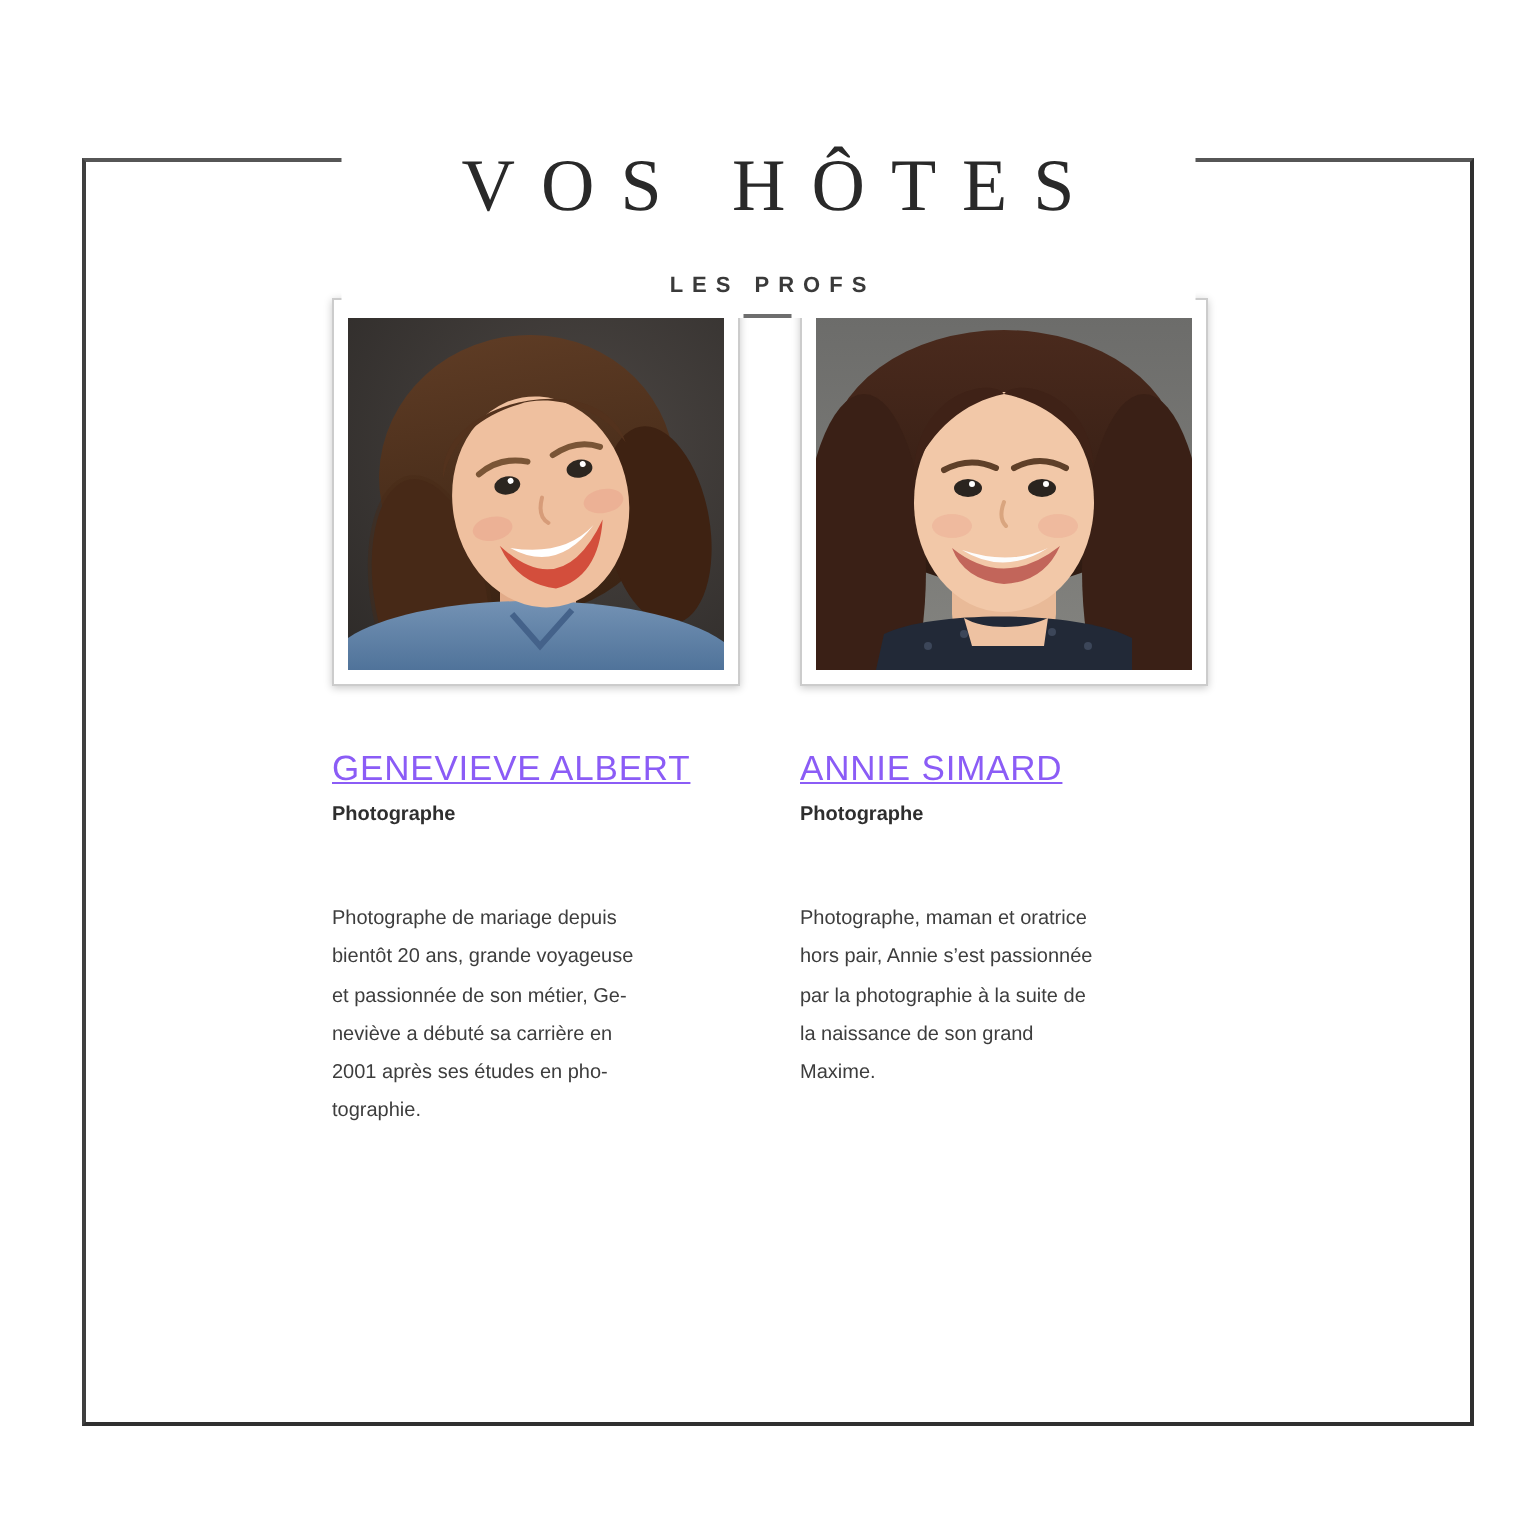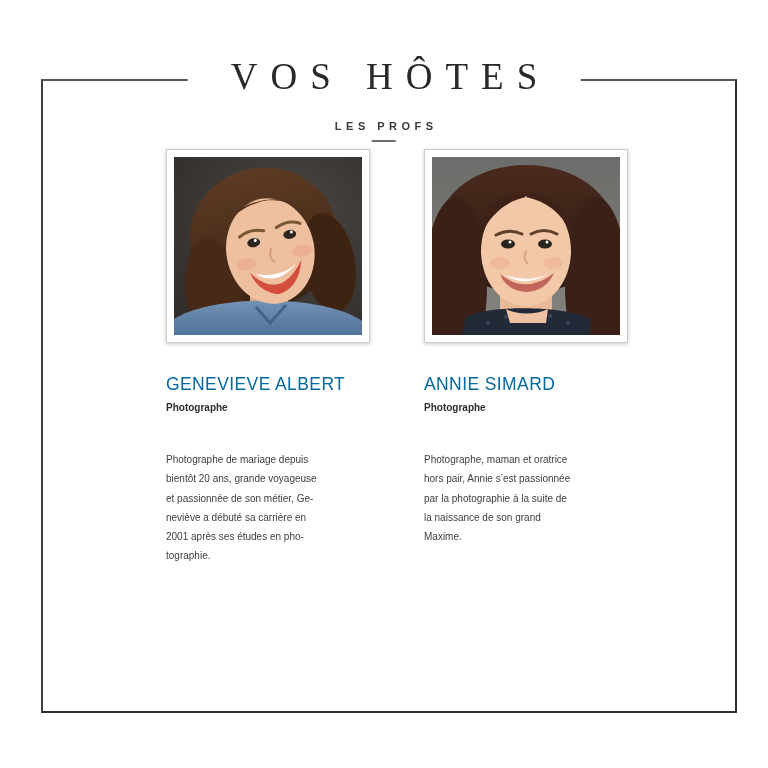--- a/index.html
+++ b/index.html
@@ -40,21 +40,21 @@
   }
   .section-title {
     font-family: "Liberation Serif", serif;
     font-weight: 400;
     font-size: 37px;
     line-height: 46px;
     letter-spacing: 13px;
     padding-left: 13px; 
     color: #292929;
     white-space: nowrap;
-    margin: 0;
+    margin: 17px;
   }
   .section-subtitle {
     margin-top: 20px;
     font-size: 11px;
     font-weight: 700;
     letter-spacing: 4.5px;
     padding-left: 4.5px;
     color: #3a3a3a;
   }
   .subtitle-divider {
@@ -62,37 +62,38 @@
     height: 2px;
     background: #6e6e6e;
     margin: 8px auto 0;
   }
   .host-card {
     position: absolute;
     top: 149px;
     width: 244px;
   }
   .host-card.left  { left: 166px; }
-  .host-card.right { left: 424px; }
+  .host-card.right { left: 400px; }
   .photo-frame {
     width: 204px;
     height: 194px;
     background: #ffffff;
     border: 1px solid #cccccc;
     box-shadow: 0 1px 4px rgba(0,0,0,0.22);
     padding: 7px;
     box-sizing: border-box;
   }
   .photo-frame svg { display: block; }
   .host-name {
     margin-top: 31px;
     font-size: 17.5px;
     font-weight: 400;
     letter-spacing: 0.4px;
-    color: #0369a1;
+    color: #8b5cf6;
+    text-decoration: underline;
   }
   .host-role {
     margin-top: 7px;
     font-size: 10px;
     font-weight: 700;
     color: #2e2e2e;
   }
   .host-bio {
     margin-top: 37px;
   }

